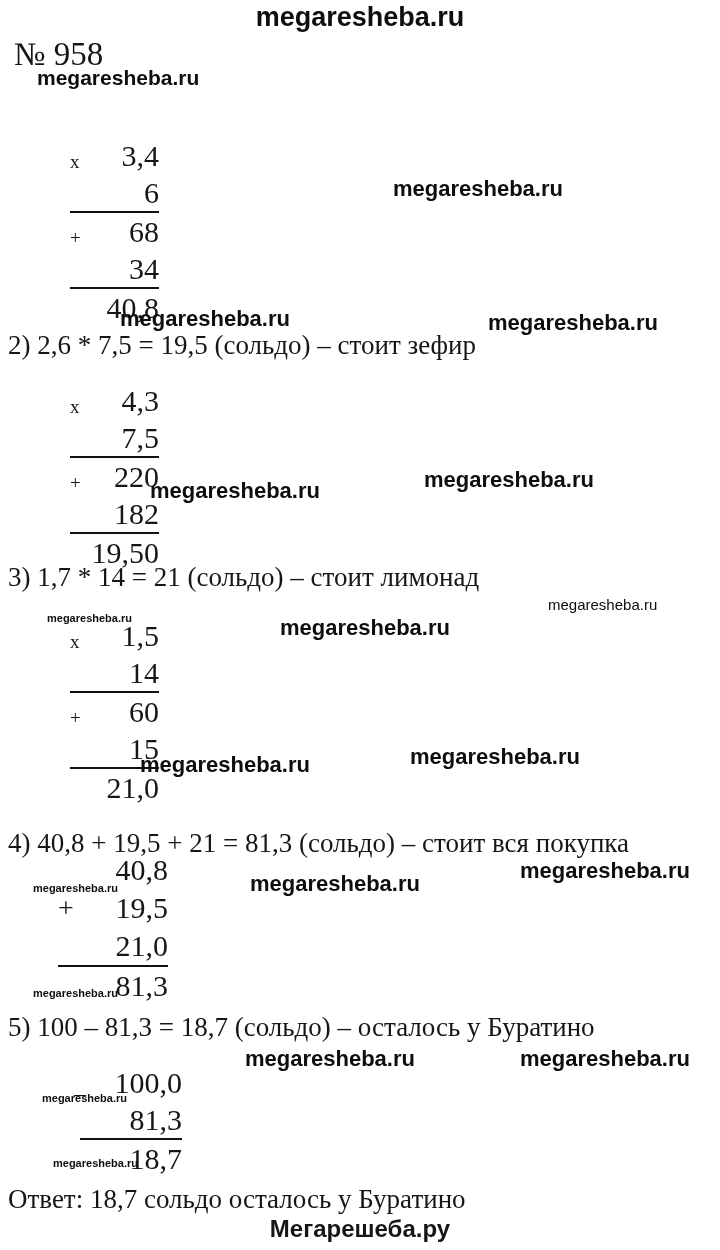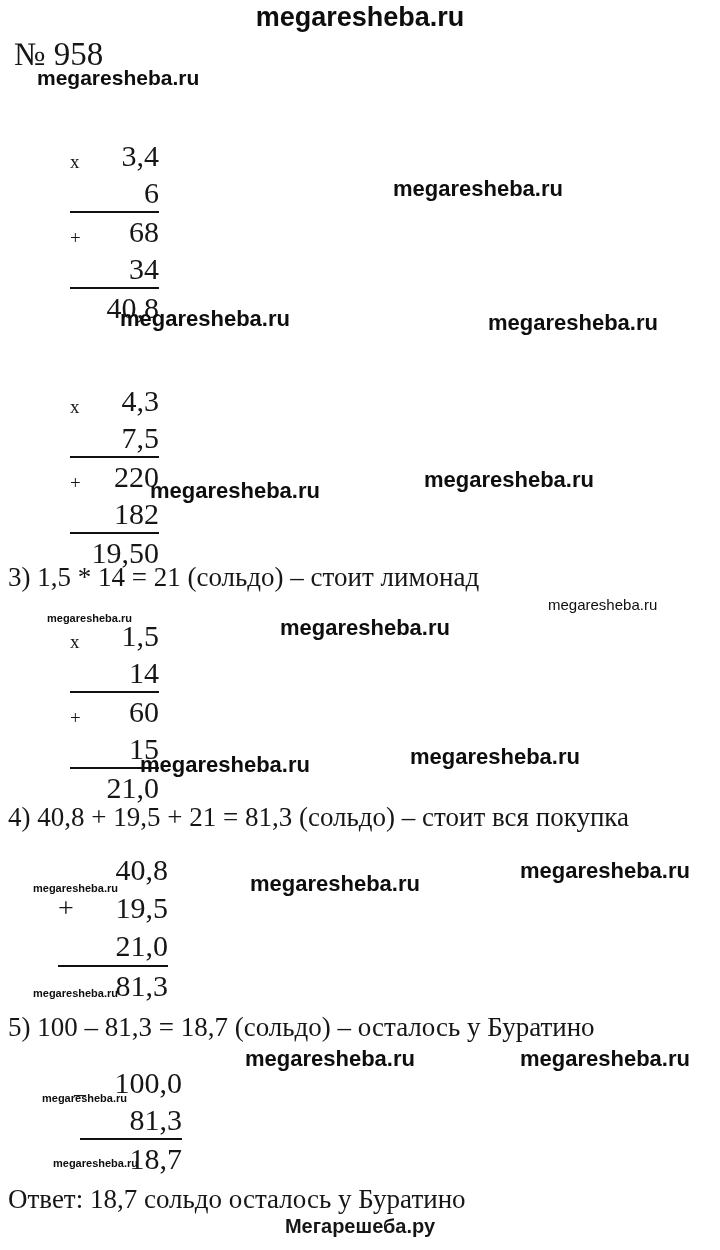--- a/index.html
+++ b/index.html
@@ -17,21 +17,21 @@
 
   .problem-number{position:absolute;left:14px;top:36px;font-size:33px;font-weight:normal;
       font-family:"Liberation Serif","DejaVu Serif",serif;}
 
   .step-line{position:absolute;left:8px;font-size:27px;white-space:nowrap;
       font-family:"Liberation Serif","DejaVu Serif",serif;}
 
   .answer-line{position:absolute;left:8px;top:1184px;font-size:27px;white-space:nowrap;}
 
   .footer-brand{position:absolute;left:0;right:0;top:1215px;text-align:center;
-      font-size:20px;font-weight:bold;font-family:"Liberation Sans","DejaVu Sans",sans-serif;}
+      font-size:24px;font-weight:bold;font-family:"Liberation Sans","DejaVu Sans",sans-serif;}
 
   
   .col-block{position:absolute;}
   .crow{display:flex;height:37px;line-height:37px;font-size:30px;}
   .crow .sign{width:17px;font-size:19px;align-self:flex-end;line-height:24px;}
   .crow .val{flex:1;text-align:right;}
   .crow.rule{border-bottom:2px solid #111;}
 
   .add-block .crow{height:38px;line-height:38px;}
   .add-block .crow .sign{width:30px;font-size:28px;align-self:center;line-height:38px;}
@@ -68,20 +68,21 @@
     <div class="crow">
       <span class="sign"></span>
       <span class="val">40,8</span>
     </div>
   </div>
 
   <div class="wm wm-md" style="left:393px;top:176px;">megaresheba.ru</div>
   <div class="wm wm-md" style="left:120px;top:306px;">megaresheba.ru</div>
   <div class="wm wm-md" style="left:488px;top:310px;">megaresheba.ru</div>
 
+  <div class="step-line" style="top:330px;">2) 2,6 * 7,5 = 19,5 (сольдо) – стоит зефир</div>
 
   <div class="col-block" style="left:70px;top:382px;width:89px;">
     <div class="crow">
       <span class="sign">х</span>
       <span class="val">4,3</span>
     </div>
     <div class="crow rule">
       <span class="sign"></span>
       <span class="val">7,5</span>
     </div>
@@ -95,21 +96,21 @@
     </div>
     <div class="crow">
       <span class="sign"></span>
       <span class="val">19,50</span>
     </div>
   </div>
 
   <div class="wm wm-md" style="left:150px;top:478px;">megaresheba.ru</div>
   <div class="wm wm-md" style="left:424px;top:467px;">megaresheba.ru</div>
 
-  <div class="step-line" style="top:562px;">3) 1,5 * 14 = 21 (сольдо) – стоит лимонад</div>
+  <div class="step-line" style="top:562px;">3) 1,7 * 14 = 21 (сольдо) – стоит лимонад</div>
 
   <div class="wm wm-reg" style="left:548px;top:596px;">megaresheba.ru</div>
   <div class="wm wm-tiny" style="left:47px;top:612px;">megaresheba.ru</div>
   <div class="wm wm-md" style="left:280px;top:615px;">megaresheba.ru</div>
 
   <div class="col-block" style="left:70px;top:617px;width:89px;">
     <div class="crow">
       <span class="sign">х</span>
       <span class="val">1,5</span>
     </div>
@@ -127,21 +128,21 @@
     </div>
     <div class="crow">
       <span class="sign"></span>
       <span class="val">21,0</span>
     </div>
   </div>
 
   <div class="wm wm-md" style="left:140px;top:752px;">megaresheba.ru</div>
   <div class="wm wm-md" style="left:410px;top:744px;">megaresheba.ru</div>
 
-  <div class="step-line" style="top:802px;">4) 40,8 + 19,5 + 21 = 81,3 (сольдо) – стоит вся покупка</div>
+  <div class="step-line" style="top:828px;">4) 40,8 + 19,5 + 21 = 81,3 (сольдо) – стоит вся покупка</div>
 
   <div class="wm wm-tiny" style="left:33px;top:882px;">megaresheba.ru</div>
   <div class="wm wm-md" style="left:250px;top:871px;">megaresheba.ru</div>
   <div class="wm wm-md" style="left:520px;top:858px;">megaresheba.ru</div>
   <div class="wm wm-tiny" style="left:33px;top:987px;">megaresheba.ru</div>
 
   <div class="col-block add-block" style="left:58px;top:851px;width:110px;">
     <div class="crow">
       <span class="sign"></span>
       <span class="val">40,8</span>

